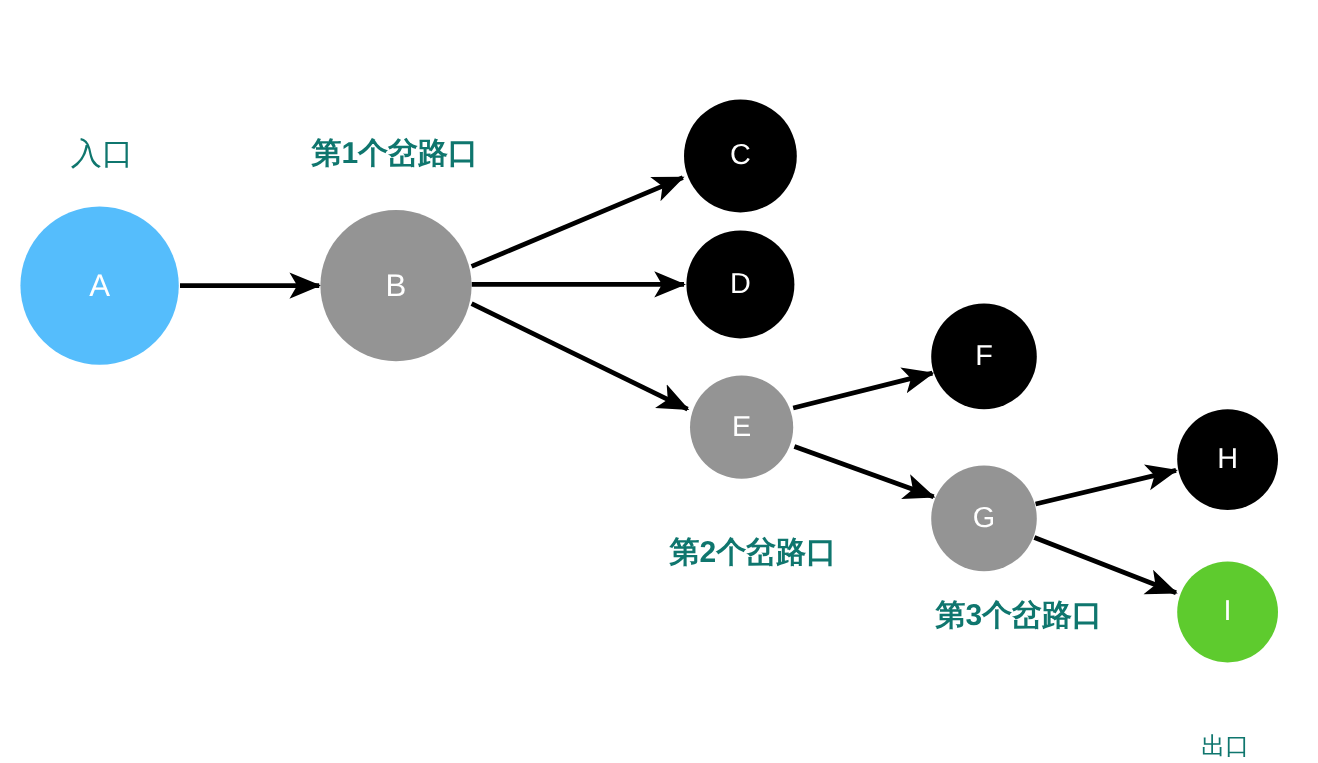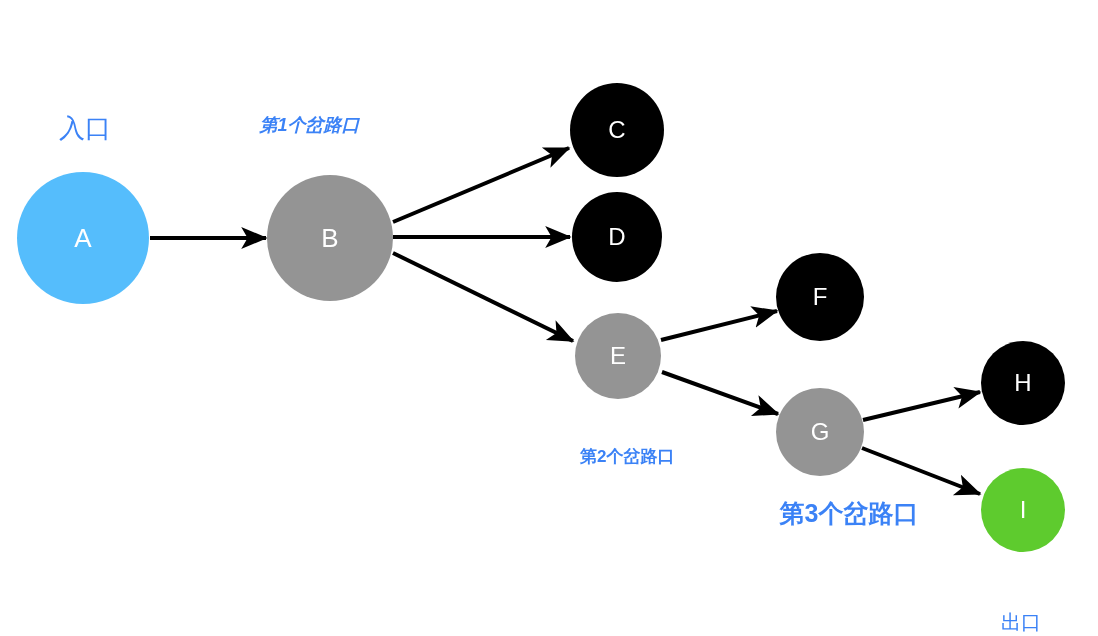--- a/index.html
+++ b/index.html
@@ -36,21 +36,21 @@
   }
   .node-label {
     color: #ffffff;
     font-weight: 400;
     line-height: 1;
     user-select: none;
   }
   .caption {
     position: absolute;
     white-space: nowrap;
-    color: #3b82f6;
+    color: #0f766e;
     line-height: 1;
     user-select: none;
   }
   .caption.bold {
     font-weight: 700;
   }
 </style>
 </head>
 <body>
 
@@ -98,19 +98,19 @@
       </div>
       <div class="node" style="left: 981px; top: 341px; width: 84px; height: 84px; background: rgb(0, 0, 0);">
         <span class="node-label" style="font-size: 24px; color: rgb(255, 255, 255);">H</span>
       </div>
       <div class="node" style="left: 981px; top: 468px; width: 84px; height: 84px; background: rgb(94, 203, 46);">
         <span class="node-label" style="font-size: 24px; color: rgb(255, 255, 255);">I</span>
       </div>
     </div>
   <div id="captions-group">
       <div class="caption" style="font-size: 26px; left: 59px; top: 115px;">入口</div>
-      <div class="caption bold" style="font-size: 18px; left: 259.5px; top: 115.5px; font-style: italic;">第1个岔路口</div>
-      <div class="caption bold" style="font-size: 17px; left: 580px; top: 447.5px;">第2个岔路口</div>
+      <div class="caption bold" style="font-size: 25px; left: 259.5px; top: 115.5px;">第1个岔路口</div>
+      <div class="caption bold" style="font-size: 25px; left: 558px; top: 447.5px;">第2个岔路口</div>
       <div class="caption bold" style="font-size: 25px; left: 751.5px; top: 500.5px; margin-left: 28px;">第3个岔路口</div>
       <div class="caption" style="font-size: 20px; left: 1001px; top: 588px; margin-top: 24px;">出口</div>
     </div>
 
 </div>
 
 </body></html>

